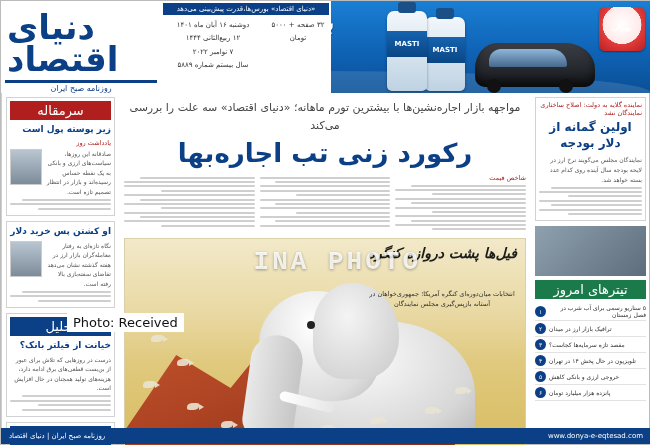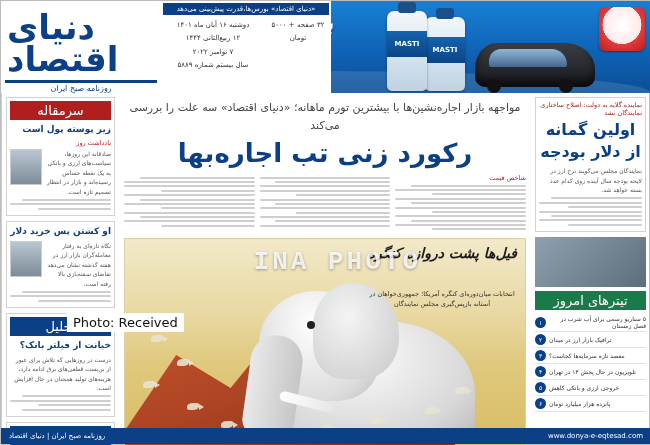--- a/index.html
+++ b/index.html
@@ -235,21 +235,21 @@
   .wm-photo{
     position:absolute;left:66px;top:312px;
     background:#fff;color:#111;font-size:13px;padding:2px 6px;
     font-family:"DejaVu Sans","Liberation Sans",sans-serif;
   }
   
   .lcol-top{
     border:1px solid #d2d2d2;padding:3px;margin-bottom:5px;
   }
   .lcol-title{
-    font-size:16px;font-weight:bold;color:#0b3f86;text-align:center;direction:rtl;
+    font-size:12px;font-weight:bold;color:#0b3f86;text-align:center;direction:rtl;
     line-height:1.35;margin:2px 0 4px;
   }
   .lcol-box-green{
     background:#0e7a4f;color:#fff;text-align:center;padding:6px 2px;margin-bottom:5px;
   }
   .lcol-box-green .t{font-size:13px;font-weight:bold;direction:rtl;line-height:1.3;}
   .lcol-photo{
     width:100%;height:50px;background:linear-gradient(135deg,#8fa0ae,#5d6d7b);margin-bottom:4px;
   }
   .num-list{margin:0;padding:0;list-style:none;}

